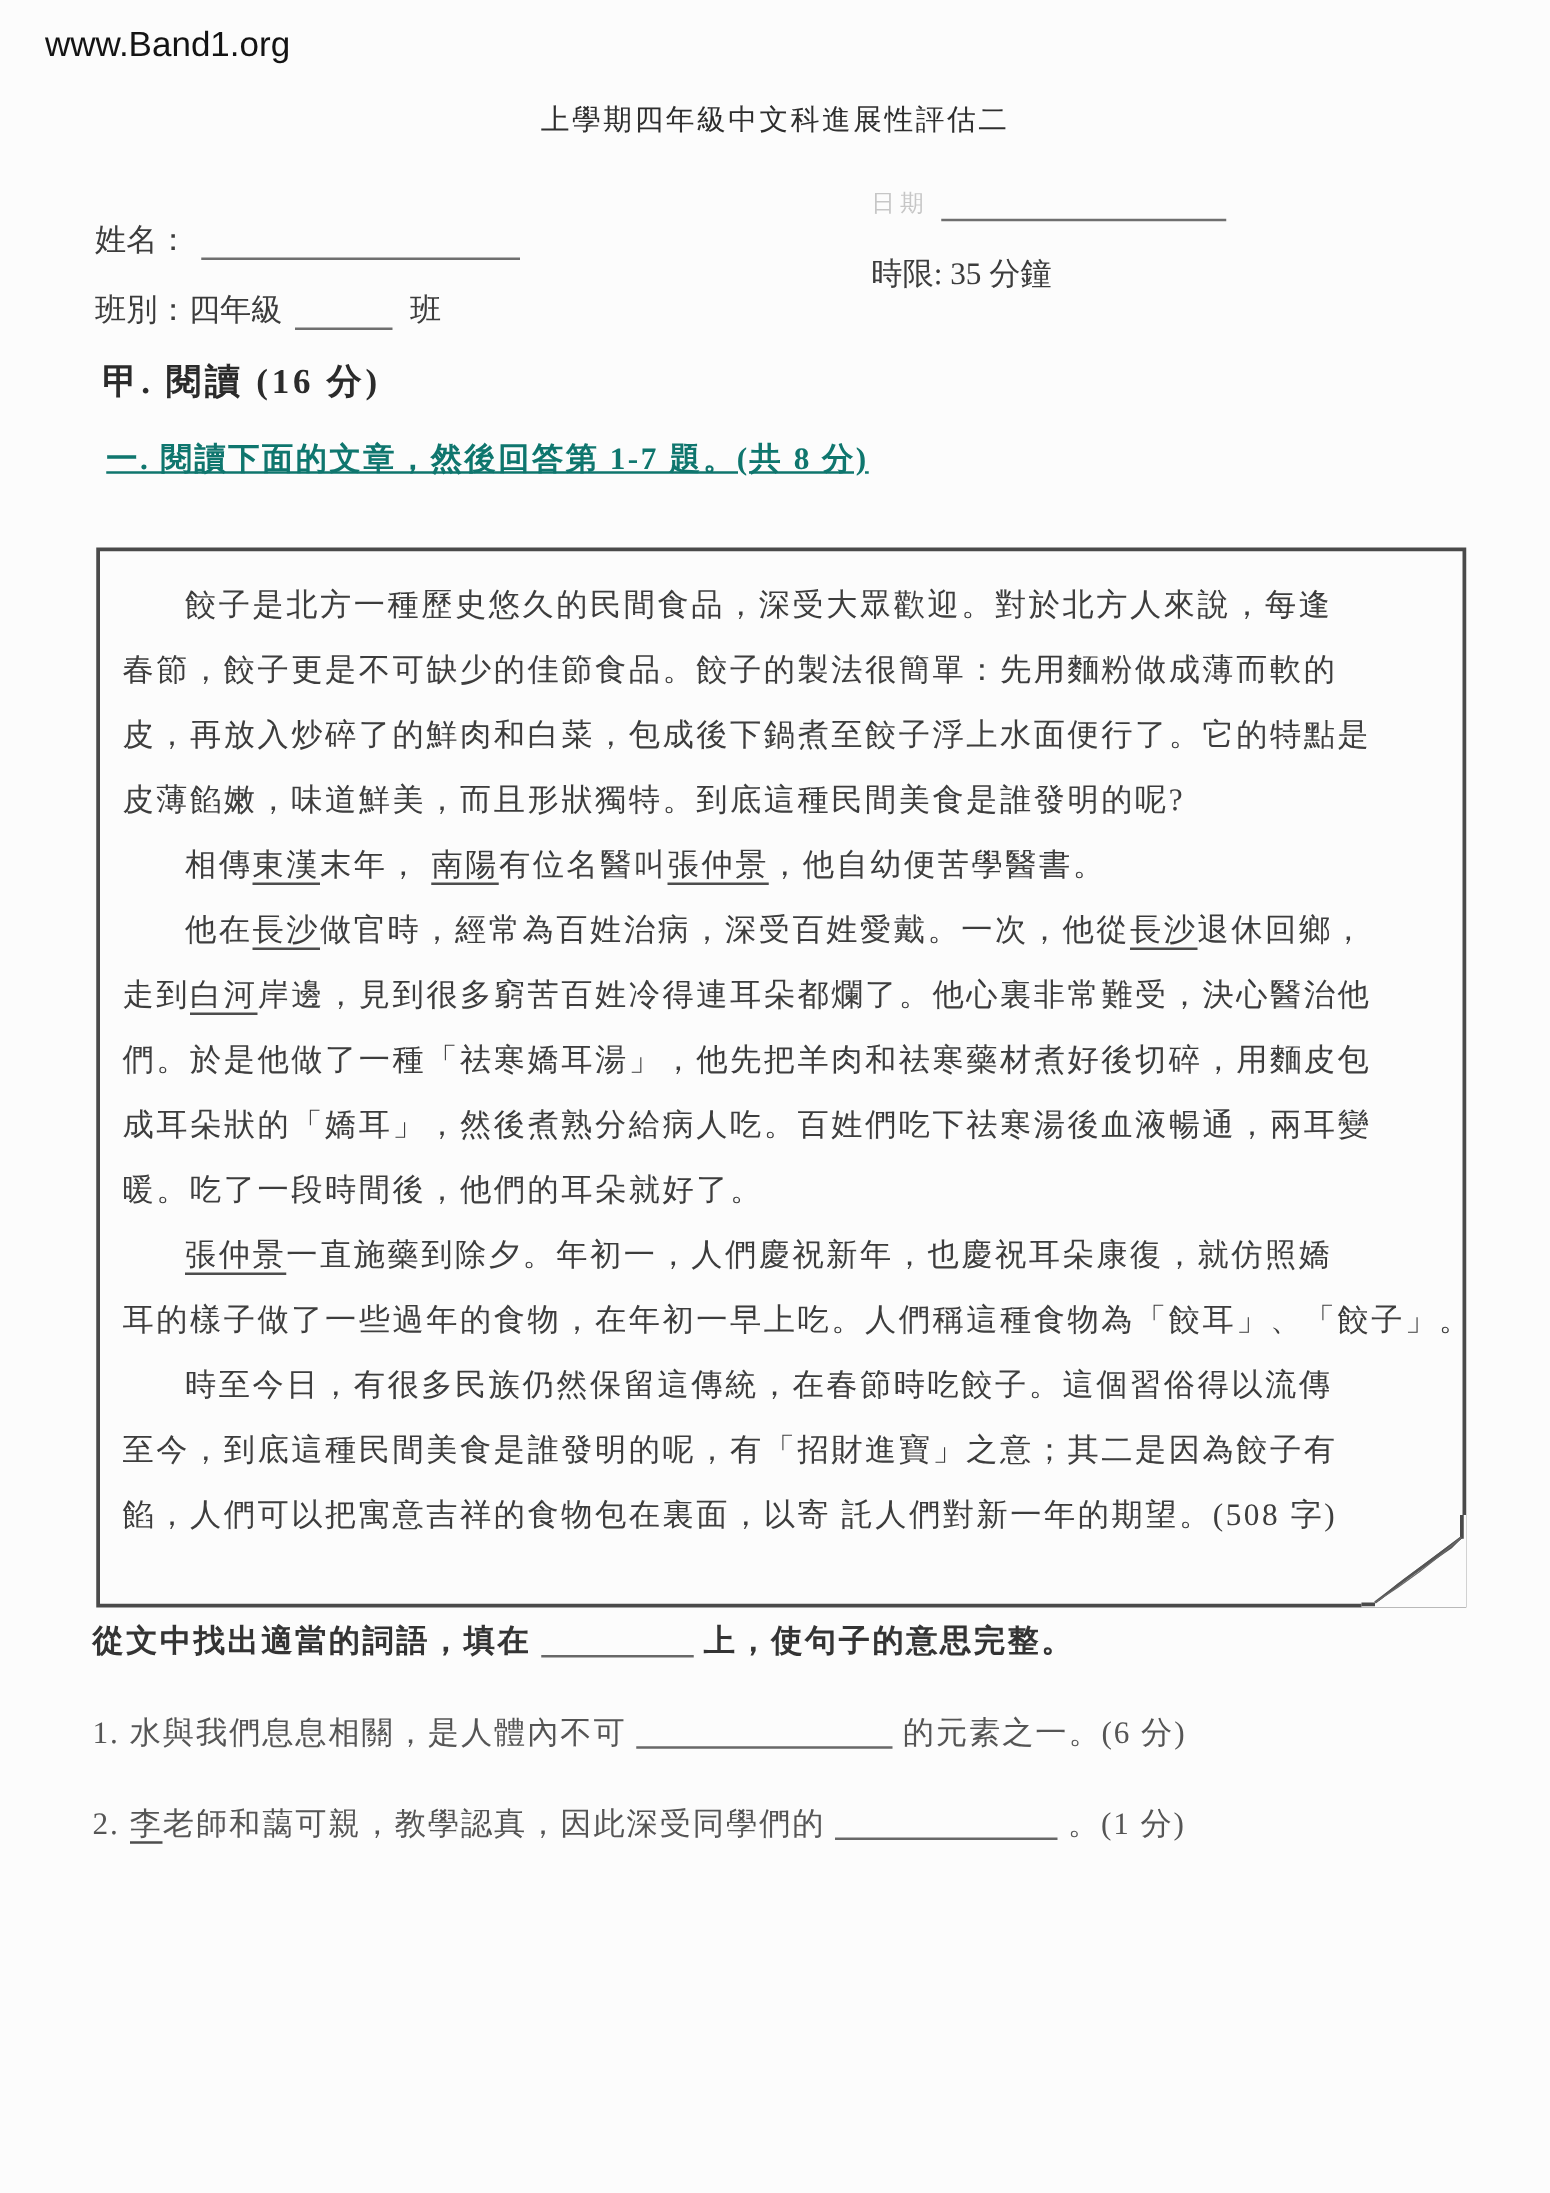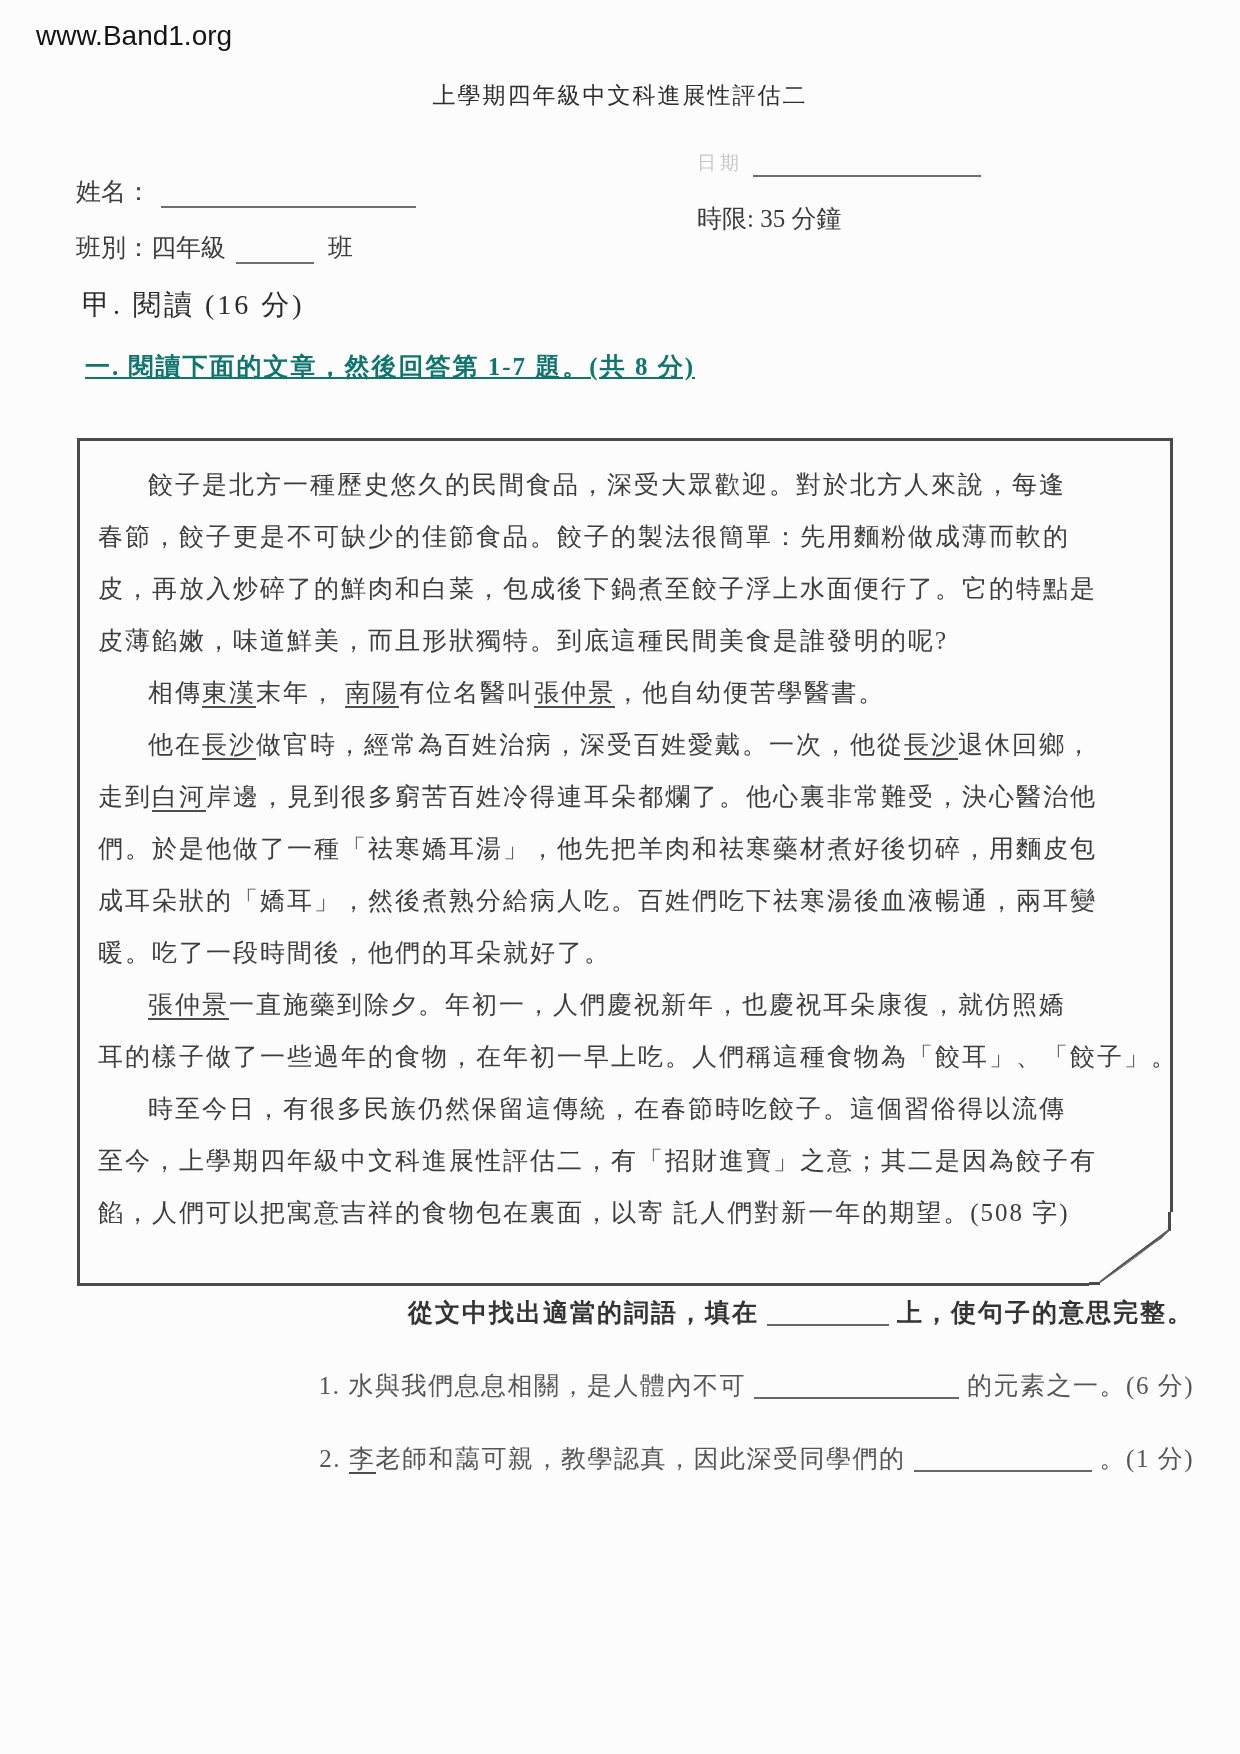--- a/index.html
+++ b/index.html
@@ -25,39 +25,39 @@
   .line-blank{
     display:inline-block;border-bottom:2px solid #6f6f6f;height:1em;
     margin-left:10px;
   }
   .name-blank{width:255px;}
   .class-blank{width:78px;margin-right:14px;vertical-align:-4px;}
   .date-blank{width:228px;}
   .faded-label{opacity:.28;font-size:19px;letter-spacing:4px;}
   .section-a{
     position:absolute;left:82px;top:286px;
-    font-size:28px;font-weight:400;letter-spacing:3px;color:#2b2b2b;
+    font-size:28px;font-weight:700;letter-spacing:3px;color:#2b2b2b;
   }
   .section-q{
     position:absolute;left:85px;top:350px;
     font-size:25px;font-weight:700;letter-spacing:2px;color:#0f766e;text-decoration:underline;
   }
   .passage-box{
     position:absolute;left:77px;top:438px;width:1096px;height:848px;
     border:3px solid #4a4a4a;box-sizing:border-box;
   }
   .passage-inner{padding:18px 18px 0 18px;}
   .pline{
     font-size:25px;line-height:52px;letter-spacing:2px;
     white-space:nowrap;color:#3d3d3d;
   }
   .pline.indent{text-indent:50px;}
   .u{border-bottom:2px solid #4d4d4d;}
   .corner-curl{position:absolute;right:-3px;bottom:-3px;display:block;}
-  .fill-section{position:absolute;left:74px;top:1296px;width:1120px;text-align:right;}
+  .fill-section{position:absolute;left:74px;top:1296px;width:1120px;}
   .instruction{font-size:25px;font-weight:700;letter-spacing:2px;color:#343434;}
   .blank{
     display:inline-block;border-bottom:2px solid #686868;
     height:1.02em;vertical-align:-5px;margin:0 8px;
   }
   .question{font-size:25px;letter-spacing:1.5px;color:#555;margin-top:40px;}
   .qnum{margin-right:8px;}
 </style>
 </head>
 <body>
@@ -100,21 +100,21 @@
       <div class="pline"><span>皮薄餡嫩，味道鮮美，而且形狀獨特。到底這種民間美食是誰發明的呢?</span></div>
       <div class="pline indent"><span>相傳</span><span class="u">東漢</span><span>末年， </span><span class="u">南陽</span><span>有位名醫叫</span><span class="u">張仲景</span><span>，他自幼便苦學醫書。</span></div>
       <div class="pline indent"><span>他在</span><span class="u">長沙</span><span>做官時，經常為百姓治病，深受百姓愛戴。一次，他從</span><span class="u">長沙</span><span>退休回鄉，</span></div>
       <div class="pline"><span>走到</span><span class="u">白河</span><span>岸邊，見到很多窮苦百姓冷得連耳朵都爛了。他心裏非常難受，決心醫治他</span></div>
       <div class="pline"><span>們。於是他做了一種「祛寒嬌耳湯」，他先把羊肉和祛寒藥材煮好後切碎，用麵皮包</span></div>
       <div class="pline"><span>成耳朵狀的「嬌耳」，然後煮熟分給病人吃。百姓們吃下祛寒湯後血液暢通，兩耳變</span></div>
       <div class="pline"><span>暖。吃了一段時間後，他們的耳朵就好了。</span></div>
       <div class="pline indent"><span class="u">張仲景</span><span>一直施藥到除夕。年初一，人們慶祝新年，也慶祝耳朵康復，就仿照嬌</span></div>
       <div class="pline"><span>耳的樣子做了一些過年的食物，在年初一早上吃。人們稱這種食物為「餃耳」、「餃子」。</span></div>
       <div class="pline indent"><span>時至今日，有很多民族仍然保留這傳統，在春節時吃餃子。這個習俗得以流傳</span></div>
-      <div class="pline"><span>至今，上學期四年級中文科進展性評估二，有「招財進寶」之意；其二是因為餃子有</span></div>
+      <div class="pline"><span>至今，到底這種民間美食是誰發明的呢，有「招財進寶」之意；其二是因為餃子有</span></div>
       <div class="pline"><span>餡，人們可以把寓意吉祥的食物包在裏面，以寄 託人們對新一年的期望。(508 字)</span></div>
     </div>
   <svg class="corner-curl" width="84" height="74" viewBox="0 0 84 74" xmlns="http://www.w3.org/2000/svg">
     <rect x="0" y="0" width="84" height="74" fill="#fcfcfc"></rect>
     <line x1="80.5" y1="0" x2="80.5" y2="19" stroke="#4a4a4a" stroke-width="3"></line>
     <line x1="0" y1="71.5" x2="11" y2="71.5" stroke="#4a4a4a" stroke-width="3"></line>
     <polygon points="80,18 34,52 14,68 30,55 72,26" fill="#e9e9e9" stroke="#555" stroke-width="1.5"></polygon>
     <line x1="11" y1="70" x2="80" y2="18" stroke="#555" stroke-width="2"></line>
     <path d="M80 18 C 62 34, 36 54, 11 70" fill="none" stroke="#6a6a6a" stroke-width="1"></path>
   </svg>

